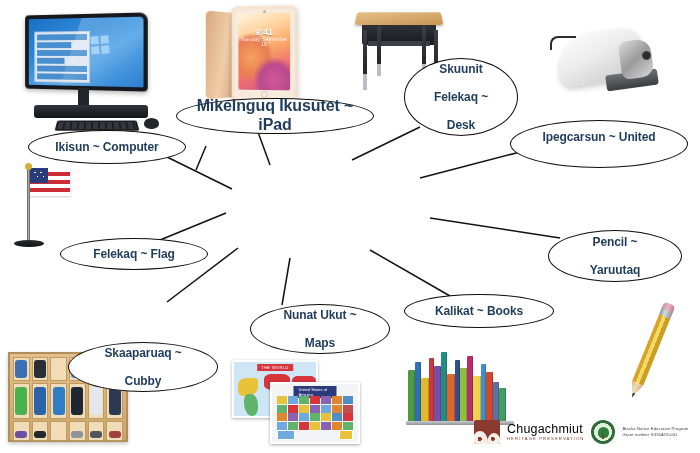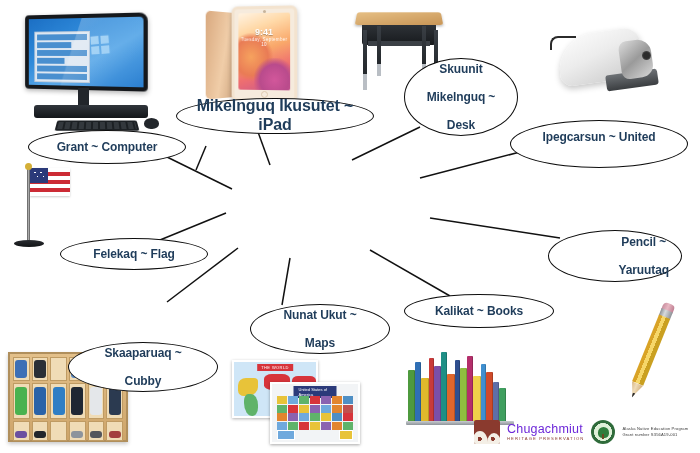--- a/index.html
+++ b/index.html
@@ -218,21 +218,21 @@
   .chug-mark { width:26px; height:24px; background:#8a3a2e; border-radius:2px;
     position:relative; overflow:hidden; flex:none; }
   .chug-mark:before { content:""; position:absolute; left:-2px; bottom:0; width:16px; height:13px;
     background:#f4efe6; border-radius:50% 50% 0 0 / 90% 90% 0 0; }
   .chug-mark:after { content:""; position:absolute; right:-1px; bottom:0; width:14px; height:11px;
     background:#f4efe6; border-radius:50% 50% 0 0 / 90% 90% 0 0; }
   .chug-dots { position:absolute; left:0; right:0; bottom:3px; height:5px; z-index:2;
     background: radial-gradient(circle at 22% 60%, #8a3a2e 0 2px, transparent 2.2px),
                 radial-gradient(circle at 72% 55%, #8a3a2e 0 2px, transparent 2.2px); }
   .chug-txt { line-height:1.05; }
-  .chug-name { font-size:12.5px; color:#6d28d9; letter-spacing:.2px; }
+  .chug-name { font-size:12.5px; color:#000000; letter-spacing:.2px; }
   .chug-sub { font-size:4.2px; color:#8a3a2e; letter-spacing:1.1px; margin-top:1px; }
   .seal { width:24px; height:24px; border-radius:50%; flex:none;
     background:radial-gradient(circle, #dff0d8 0 52%, #2f6b3a 53% 74%, #1f4a28 75% 100%);
     position:relative; overflow:hidden; }
   .seal:before { content:""; position:absolute; left:50%; top:30%; width:11px; height:11px;
     margin-left:-5.5px; background:#2f7d3c; border-radius:50% 50% 42% 42%; }
   .seal:after { content:""; position:absolute; left:50%; bottom:5px; width:2px; height:5px;
     margin-left:-1px; background:#6b4a22; }
   .grant-txt { line-height:1.35; }
   .grant-l1 { font-size:4.1px; color:#3c3c3c; letter-spacing:.15px; }
@@ -457,36 +457,36 @@
       <line x1="370" y1="250" x2="450" y2="296"></line>
       <line x1="290" y1="258" x2="282" y2="305"></line>
       <line x1="238" y1="248" x2="167" y2="302"></line>
       <line x1="226" y1="213" x2="160" y2="240"></line>
       <line x1="196" y1="170" x2="206" y2="146"></line>
     </g>
   </svg>
 
 
   <div class="node" style="left:28px; top:130px; width:158px; height:34px; font-size:12px;">
-    <span>Grant ~ Computer</span>
+    <span>Ikisun ~ Computer</span>
   </div>
 
   <div class="node" style="left:176px; top:98px; width:198px; height:36px; font-size:16px;">
     <span>Mikelnguq Ikusutet ~ iPad</span>
   </div>
 
   <div class="node" style="left:404px; top:58px; width:114px; height:78px; font-size:12px;">
-    <span><span>Skuunit</span><br><span>Mikelnguq  ~</span><br><span>Desk</span></span>
+    <span><span>Skuunit</span><br><span>Felekaq  ~</span><br><span>Desk</span></span>
   </div>
 
   <div class="node" style="left:510px; top:120px; width:178px; height:48px; font-size:12px;">
     <span><span>Ipegcarsun ~ United</span><br></span>
   </div>
 
-  <div class="node" style="left:548px; top:230px; width:134px; height:52px; font-size:12px;justify-content:flex-end;">
+  <div class="node" style="left:548px; top:230px; width:134px; height:52px; font-size:12px;">
     <span><span>Pencil ~</span><br><span>Yaruutaq</span></span>
   </div>
 
   <div class="node" style="left:404px; top:294px; width:150px; height:34px; font-size:12px;">
     <span>Kalikat ~ Books</span>
   </div>
 
   <div class="node" style="left:250px; top:304px; width:140px; height:50px; font-size:12px;">
     <span><span>Nunat Ukut ~</span><br><span>Maps</span></span>
   </div>

